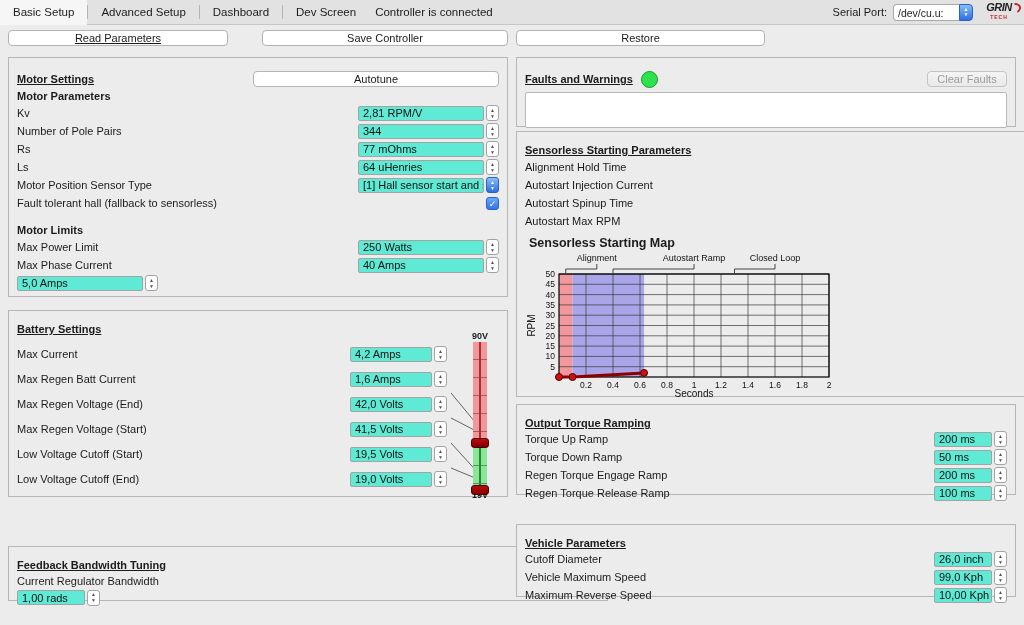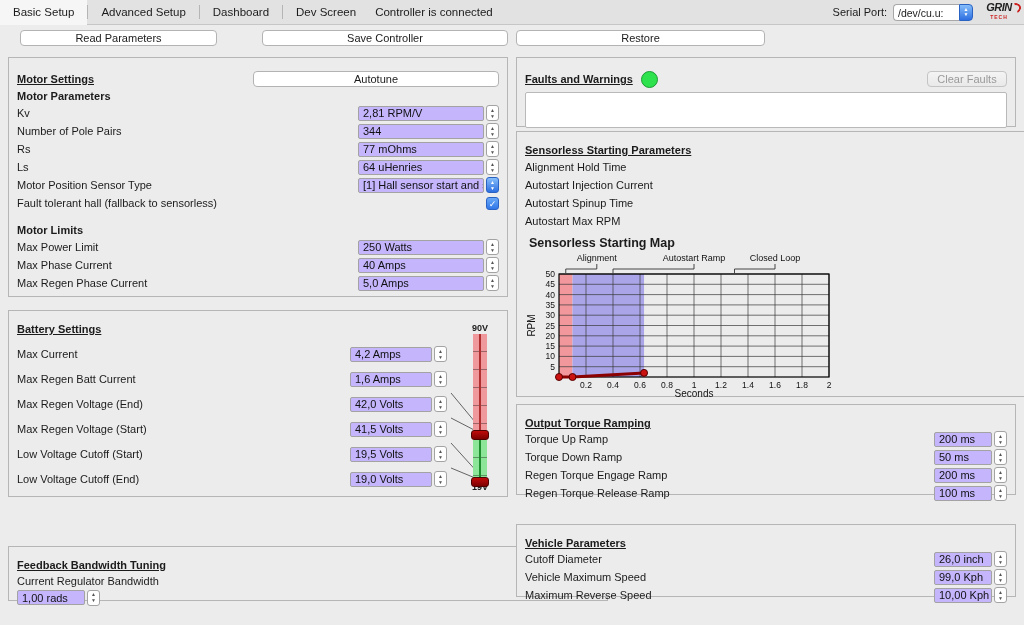--- a/index.html
+++ b/index.html
@@ -36,21 +36,21 @@
              border-radius:4px; text-align:center; line-height:14px; font-size:11px; cursor:default; }
 
   
   .panel { position:absolute; border:1px solid #b6b6b6; background:#ececec; padding:12px 8px; }
   .sec-title { font-weight:bold; text-decoration:underline; font-size:11px; }
   .sub-title { font-weight:bold; font-size:11px; }
 
   .frow { display:flex; align-items:center; height:18px; }
   .frow .lbl { flex:1; font-size:11px; }
   .field { display:flex; align-items:center; }
-  .inp { height:15px; border:1px solid #a3a3a3; border-radius:2px; background:#c4b5fd;
+  .inp { height:15px; border:1px solid #a3a3a3; border-radius:2px; background:#5eead4;
          font:11px "Liberation Sans",sans-serif; padding:0 0 0 4px; color:#111; }
   .stepper { width:13px; height:16px; background:#fff; border:1px solid #a3a3a3; border-radius:3px;
              display:flex; flex-direction:column; align-items:center; justify-content:center;
              margin-left:2px; gap:1px; }
   .stepper.blue { background:linear-gradient(#85bdfb,#2e6fe0); border-color:#2a62c4; }
   .stepper.blue i { color:#fff; }
 
   
   #panel-motor { left:8px; top:57px; width:500px; height:240px; }
   .mot-head { display:flex; align-items:center; height:18px; }
@@ -58,21 +58,21 @@
               border-radius:4px; text-align:center; line-height:14px; }
   #panel-motor .inp { width:126px; }
   .chk { width:13px; height:13px; background:linear-gradient(#6aa9f8,#3076e8); border:1px solid #2a62c4;
          border-radius:3px; color:#fff; font-size:9px; line-height:12px; text-align:center; }
 
   
   #panel-battery { left:8px; top:310px; width:500px; height:187px; }
   .frow-b { display:flex; align-items:center; height:16px; margin:0 52px 9px 0; }
   .frow-b .lbl { flex:1; }
   #panel-battery .inp { width:82px; }
-  .bat-slider { position:absolute; left:456px; top:12px; width:30px; text-align:center; }
+  .bat-slider { position:absolute; left:456px; top:20px; width:30px; text-align:center; }
   .vlabel { font-size:9px; font-weight:bold; height:10px; line-height:10px; }
   .track { position:relative; width:14px; height:148px; margin:1px auto 0; }
   .seg { position:absolute; left:0; width:14px;
          background-image:repeating-linear-gradient(to bottom, transparent 0 17px, rgba(0,0,0,0.35) 17px 18px); }
   .seg::after { content:""; position:absolute; left:6px; top:0; bottom:0; width:2px; }
   .seg-pink { top:0; height:96px; background-color:#f0999d; }
   .seg-pink::after { background:#b03032; }
   .seg-green { top:106px; height:37px; background-color:#8de59a; }
   .seg-green::after { background:#1e8f2e; }
   .handle { position:absolute; left:-2px; width:18px; height:10px;
@@ -133,21 +133,21 @@
         </span>
     </div>
     <div class="logo">
       <div class="grin">GRIN</div>
       <div class="tech">TECH</div>
       <div class="swoosh"></div>
     </div>
   </div>
 </div>
 
-<div class="pushbtn" style="left:20px;top:30px;width:197px;">Read Parameters</div>
+<div class="pushbtn" style="left:8px;top:30px;width:220px;text-decoration:underline;">Read Parameters</div>
 <div class="pushbtn" style="left:262px;top:30px;width:246px;">Save Controller</div>
 <div class="pushbtn" style="left:516px;top:30px;width:249px;">Restore</div>
 
 <div class="panel" id="panel-motor">
   <div class="mot-head">
     <span class="sec-title">Motor Settings</span>
     <div class="autotune">Autotune</div>
   </div>
   <div class="sub-title" style="height:16px;line-height:16px;">Motor Parameters</div>
 
@@ -221,21 +221,20 @@
     <span class="lbl">Max Phase Current</span>
     <span class="field">
         <input class="inp" value="40 Amps" style="">
       <span class="stepper">
           <i>▲</i>
           <i>▼</i>
         </span>
       </span>
   </div>
   <div class="frow">
-    <span class="lbl">Max Regen Phase Current</span>
     <span class="field">
         <input class="inp" value="5,0 Amps" style="">
       <span class="stepper">
           <i>▲</i>
           <i>▼</i>
         </span>
       </span>
   </div>
 </div>
 

